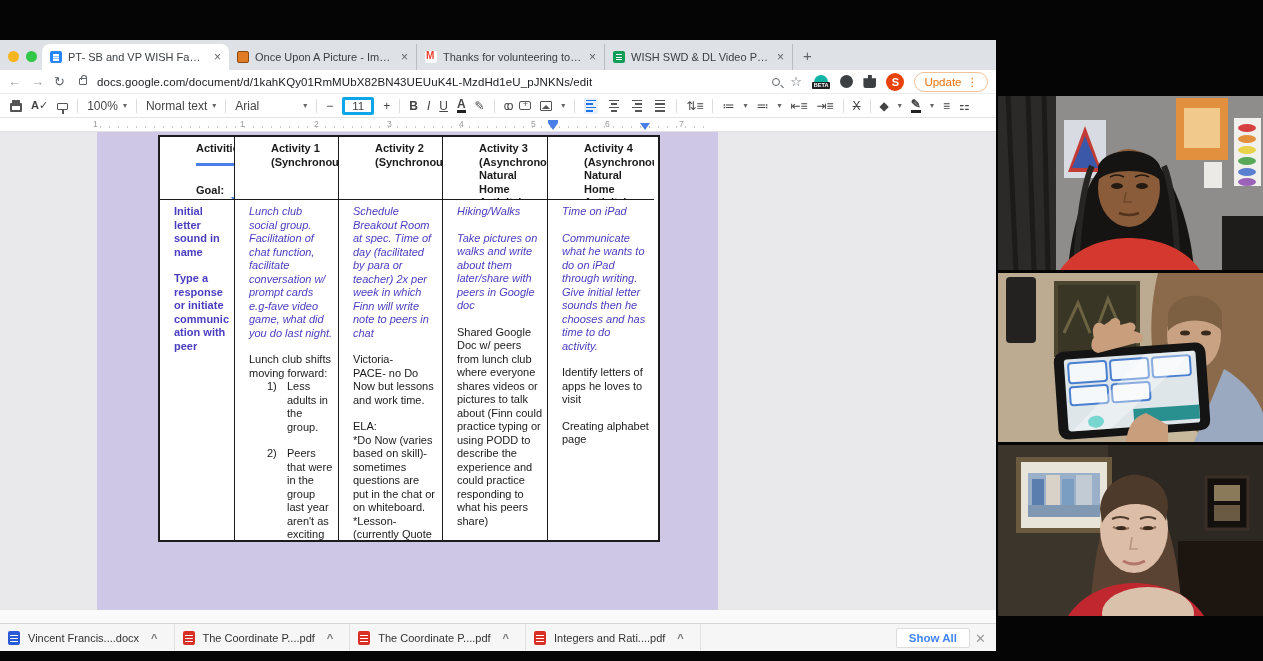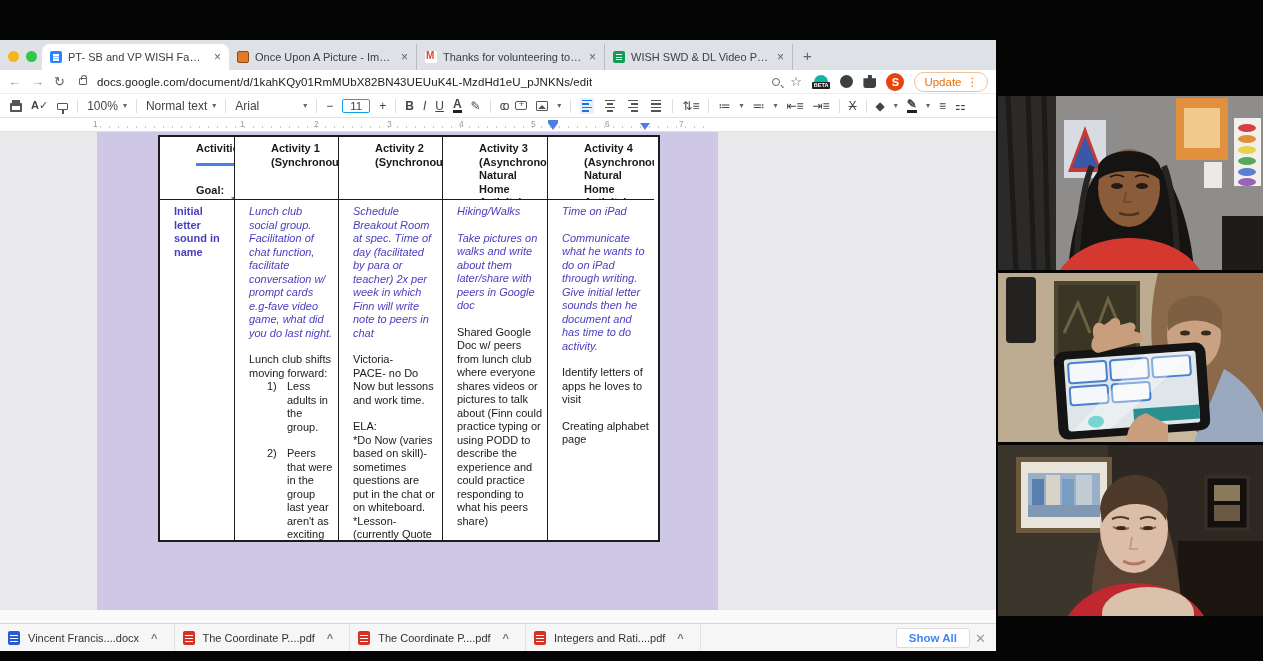--- a/index.html
+++ b/index.html
@@ -53,21 +53,21 @@
   .ic { color:#444; font-size:12px; line-height:1; }
   .printer { width:12px; height:9px; background:#555; border-radius:1px; position:relative; margin-top:3px; }
   .printer::before { content:""; position:absolute; left:2px; top:-3px; width:8px; height:3px; background:#555; }
   .printer::after { content:""; position:absolute; left:2px; top:3px; width:8px; height:4px; background:#fff; }
   .spell { font-size:11px; font-weight:bold; }
   .spell .chk { color:#444; font-weight:normal; }
   .roller { width:11px; height:7px; border:1.5px solid #555; border-radius:1px; position:relative; margin-top:2px; }
   .roller::after { content:""; position:absolute; left:4px; top:6px; width:1.5px; height:4px; background:#555; }
   .ddl { display:flex; align-items:center; gap:5px; }
   .caret { font-size:8px; color:#666; }
-  .fsz { border:1px solid #0ea5e9; border-radius:2px; padding:0 7px; font-size:11.5px; }
+  .fsz { border:3px solid #0ea5e9; border-radius:2px; padding:0 7px; font-size:11.5px; }
   .bold { font-weight:bold; } .ital { font-style:italic; } .und { text-decoration:underline; }
   .tcolor { font-weight:bold; border-bottom:3px solid #222; line-height:1; }
   .bars { display:inline-flex; flex-direction:column; gap:2px; padding:2px; border-radius:2px; }
   .bars span { display:block; height:1.5px; background:#555; }
   .bars.on { background:#e8f0fe; } .bars.on span { background:#1a73e8; }
   .b-l span:nth-child(1){width:10px} .b-l span:nth-child(2){width:7px} .b-l span:nth-child(3){width:10px} .b-l span:nth-child(4){width:7px}
   .b-c span{width:10px} .b-c span:nth-child(even){width:6px; margin:0 auto;}
   .b-r span{width:10px} .b-r span:nth-child(even){width:7px; margin-left:auto;}
   .b-j span{width:10px}
   .imgic { width:12px; height:10px; border:1.2px solid #555; border-radius:1px; position:relative; }
@@ -281,20 +281,21 @@
               <span class="arrow-d"></span>
             </span>
           </div>
           <div class="cell hd">Activity 1 (Synchronous):</div>
           <div class="cell hd">Activity 2 (Synchronous):</div>
           <div class="cell hd">Activity 3 (Asynchronous; Natural Home Activity):</div>
           <div class="cell hd">Activity 4 (Asynchronous; Natural Home Activity):</div>
 
           <div class="cell last-row">
             <p class="pb">Initial letter sound in name</p>
+            <p class="pb gap">Type a response or initiate communication with peer</p>
           </div>
 
           <div class="cell last-row">
             <p class="purple">Lunch club social group. Facilitation of chat function, facilitate conversation w/ prompt cards e.g-fave video game, what did you do last night.</p>
             <p class="gap">Lunch club shifts moving forward:</p>
             <div class="oli">
               <span class="num">1)</span>
               <span class="txt">Less adults in the group.</span>
             </div>
             <div class="oli gap">
@@ -313,21 +314,21 @@
           </div>
 
           <div class="cell last-row">
             <p class="purple">Hiking/Walks</p>
             <p class="purple gap">Take pictures on walks and write about them later/share with peers in Google doc</p>
             <p class="gap">Shared Google Doc w/ peers from lunch club where everyone shares videos or pictures to talk about (Finn could practice typing or using PODD to describe the experience and could practice responding to what his peers share)</p>
           </div>
 
           <div class="cell last-row">
             <p class="purple">Time on iPad</p>
-            <p class="purple gap">Communicate what he wants to do on iPad through writing. Give initial letter sounds then he document and has time to do activity.</p>
+            <p class="purple gap">Communicate what he wants to do on iPad through writing. Give initial letter sounds then he chooses and has time to do activity.</p>
             <p class="gap">Identify letters of apps he loves to visit</p>
             <p class="gap">Creating alphabet page</p>
           </div>
 
         </div>
       </div>
       <div class="white-strip"></div>
     </div>
 
     <div class="dlbar">

